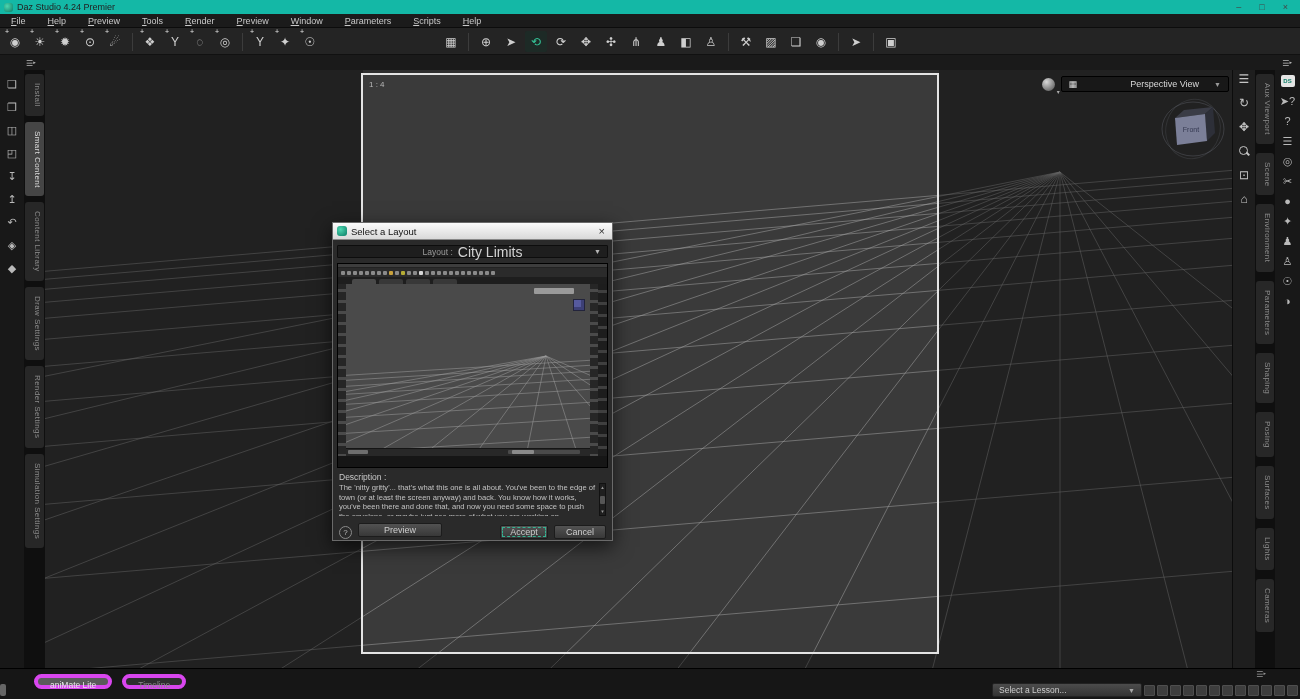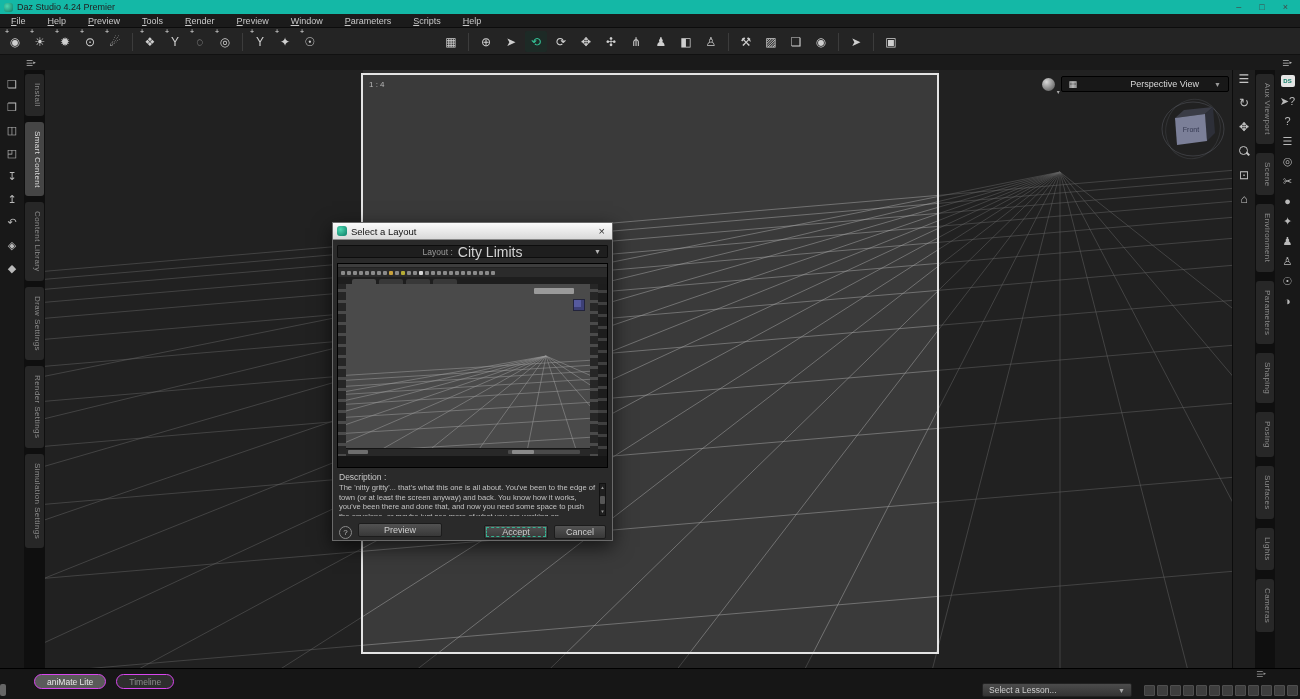--- a/index.html
+++ b/index.html
@@ -57,24 +57,24 @@
   .cam-select .arr{color:#999;font-size:7px;margin-left:10px;}
   .viewcube{position:absolute;top:26px;right:6px;width:66px;height:66px;}
   .vptools{width:23px;background:#1e1e1e;border-left:1px solid #0c0c0c;display:flex;flex-direction:column;align-items:center;gap:12px;padding-top:3px;}
   .vptools .side-ico{color:#c5c5c5;font-size:12px;}
   .magnifier{width:12px;height:12px;position:relative;display:inline-block;}
   .magnifier::before{content:"";position:absolute;left:1px;top:1px;width:7px;height:7px;border:1.5px solid #c5c5c5;border-radius:50%;}
   .magnifier::after{content:"";position:absolute;left:8px;top:8px;width:4px;height:1.5px;background:#c5c5c5;transform:rotate(45deg);}
   
   .bottombar{height:31px;background:#161616;position:relative;border-top:1px solid #000;}
   .btabs{position:absolute;left:34px;top:5px;display:flex;gap:10px;}
-  .btab{height:15px;line-height:15px;padding:0 12px;border-radius:8px;font-size:8.5px;color:#8d8d8d;background:#2e2e2e;border:1px solid #d946ef;}
+  .btab{height:15px;line-height:15px;padding:0 12px;border-radius:8px;font-size:8.5px;color:#8d8d8d;background:#2e2e2e;border:4px solid #d946ef;}
   .btab.active{background:#5a5a5a;color:#e9e9e9;}
   .bl-scroll{position:absolute;left:0;bottom:3px;width:6px;height:12px;background:#666;border-radius:2px;}
-  .lessonbar{position:absolute;right:2px;bottom:2px;display:flex;align-items:center;gap:12px;}
+  .lessonbar{position:absolute;right:2px;bottom:2px;display:flex;align-items:center;gap:2px;}
   .lesson-select{width:150px;height:14px;background:linear-gradient(#4c4c4c,#333);border:1px solid #222;border-radius:2px;display:flex;align-items:center;font-size:8.5px;color:#cfcfcf;padding:0 6px;}
   .lesson-select .arr{margin-left:auto;font-size:7px;color:#aaa;}
   .slot{width:11px;height:11px;background:#3d3d3d;border:1px solid #4e4e4e;border-radius:1px;}
   .pane-br{position:absolute;right:28px;top:1px;color:#999;font-size:8px;}
   
   .dialog{position:absolute;left:332px;top:222px;width:281px;height:319px;background:#2a2a2a;border:1px solid #6a6a6a;box-shadow:0 6px 18px rgba(0,0,0,.65);z-index:100;}
   .dlg-title{height:17px;background:linear-gradient(#fbfbfb,#d9d9d9);display:flex;align-items:center;padding:0 4px;font-size:9.5px;color:#111;border-bottom:1px solid #888;}
   .dlg-title .ds-dot{width:10px;height:10px;}
   .dlg-close{margin-left:auto;color:#333;font-size:11px;padding:0 3px;}
   .dlg-body{padding:5px 4px 4px;}
@@ -103,21 +103,21 @@
   .desc-label{font-size:8.5px;color:#c9c9c9;margin:2px 0 1px 2px;}
   .desc-wrap{position:relative;margin:0 2px;}
   .desc-text{height:33px;overflow:hidden;font-size:7.6px;line-height:9.6px;color:#c2c2c2;padding-right:10px;}
   .desc-sb{position:absolute;right:0;top:0;bottom:0;width:7px;background:#1f1f1f;border:1px solid #111;display:flex;flex-direction:column;align-items:center;justify-content:space-between;padding:1px 0;}
   .desc-sb .a{font-size:4.5px;color:#999;}
   .desc-sb .th{width:5px;height:8px;background:#555;border-radius:1px;}
   .btn-row{display:flex;align-items:center;gap:6px;margin-top:7px;padding:0 2px;}
   .help-btn{width:13px;height:13px;border:1px solid #8a8a8a;border-radius:50%;color:#bbb;font-size:8px;display:flex;align-items:center;justify-content:center;}
   .btn{height:14px;background:linear-gradient(#525252,#383838);border:1px solid #1c1c1c;border-radius:2px;color:#cdcdcd;font-size:9px;display:flex;align-items:center;justify-content:center;}
   .btn.preview{width:84px;}
-  .btn.accept{width:64px;margin-left:auto;outline:1px dashed #35b392;outline-offset:-3px;}
+  .btn.accept{width:48px;margin-left:auto;outline:1px dashed #35b392;outline-offset:-3px;}
   .btn.cancel{width:52px;}
 </style>
 </head>
 <body>
 
 <div class="titlebar">
   <span class="ds-dot"></span>
   <span>Daz Studio 4.24 Premier</span>
   <span class="win-ctl">
     <span>–</span>

